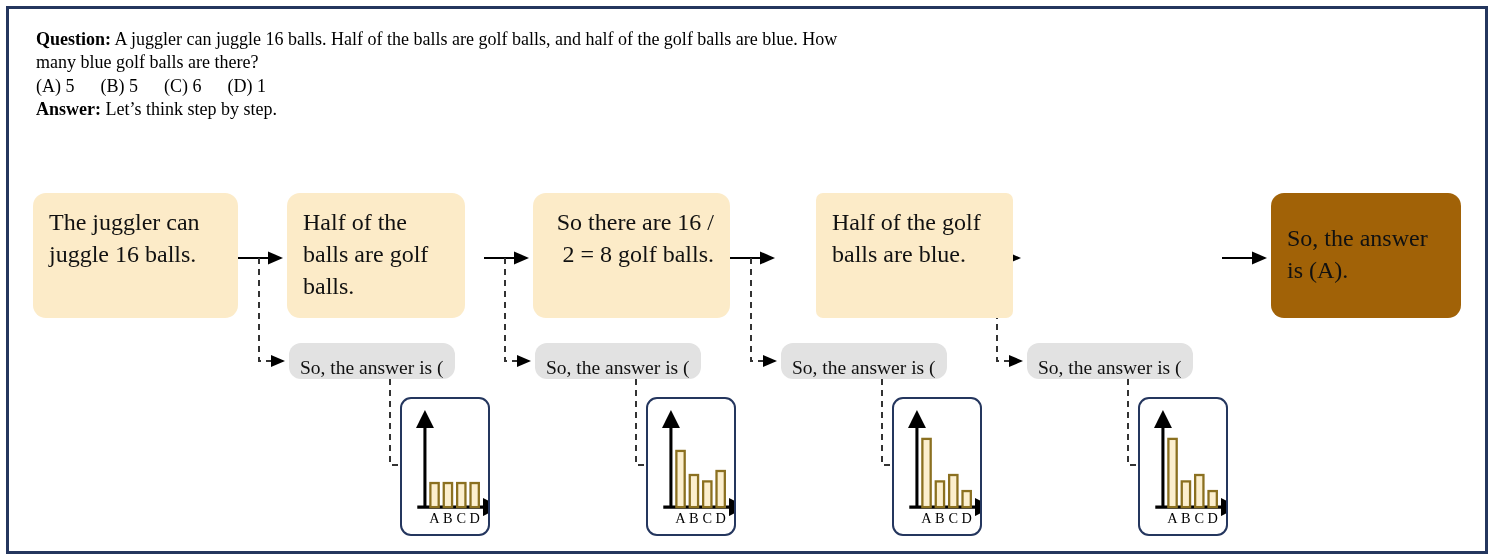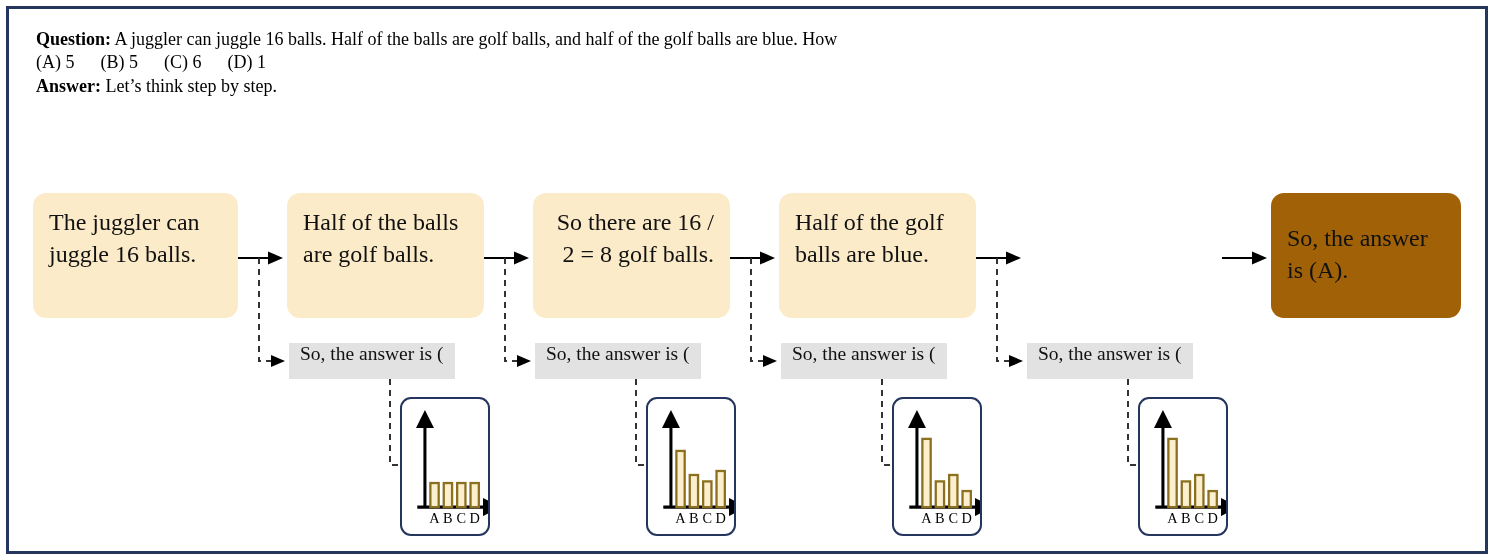--- a/index.html
+++ b/index.html
@@ -48,23 +48,23 @@
     color:#111;
   }
   .step.final{background:#a16207;padding-top:30px;}
 
   
   .probe{
     position:absolute;
     top:343px;
     height:36px;
     background:#E2E2E2;
-    border-radius:0;
-    box-sizing:border-box;
-    display:flex;align-items:flex-start;
+    border-radius:12px;
+    box-sizing:border-box;
+    display:flex;align-items:flex-end;
     padding:0 11px;
     font-size:19.5px;
     color:#111;
     white-space:nowrap;
   }
 
   
   .chartbox{
     position:absolute;
     top:397px;
@@ -82,20 +82,23 @@
 </head>
 <body>
 
 <div class="page">
   <div class="frame"></div>
 
   <div class="qblock">
     <div class="qline">
       <span class="qlead">Question:</span>
       <span class="qbody">A juggler can juggle 16 balls. Half of the balls are golf balls, and half of the golf balls are blue. How</span>
+    </div>
+    <div class="qline">
+      <span class="qbody">many blue golf balls are there?</span>
     </div>
     <div class="qline choices">
       <span>(A) 5</span><span class="ch-gap"></span><span>(B) 5</span><span class="ch-gap"></span><span>(C) 6</span><span class="ch-gap"></span><span>(D) 1</span>
     </div>
     <div class="qline">
       <span class="qlead">Answer:</span>
       <span class="qbody">Let’s think step by step.</span>
     </div>
   </div>
 
@@ -128,27 +131,27 @@
       <path d="M390,379 L390,465 L414,465" marker-end="url(#ahd)"></path>
       <path d="M636,379 L636,465 L660,465" marker-end="url(#ahd)"></path>
       <path d="M882,379 L882,465 L906,465" marker-end="url(#ahd)"></path>
       <path d="M1128,379 L1128,465 L1152,465" marker-end="url(#ahd)"></path>
     </g>
   </svg>
 
   <div class="step" style="left:33px;width:205px;">
     <span>The juggler can juggle 16 balls.</span>
   </div>
-  <div class="step" style="left:287px;width:197px;">
+  <div class="step" style="left:287px;width:178px;">
     <span>Half of the balls are golf balls.</span>
   </div>
   <div class="step" style="left:533px;width:197px;text-align:right;">
     <span>So there are 16 / 2 = 8 golf balls.</span>
   </div>
-  <div class="step" style="left:779px;width:197px;">
+  <div class="step" style="left:816px;width:197px;border-radius:7px;">
     <span>Half of the golf balls are blue.</span>
   </div>
   <div class="step final" style="left:1271px;width:190px;">
     <span>So, the answer is (A).</span>
   </div>
 
   <div class="probe" style="left:289px;">
     <span>So, the answer is (</span>
   </div>
   <div class="probe" style="left:535px;">

